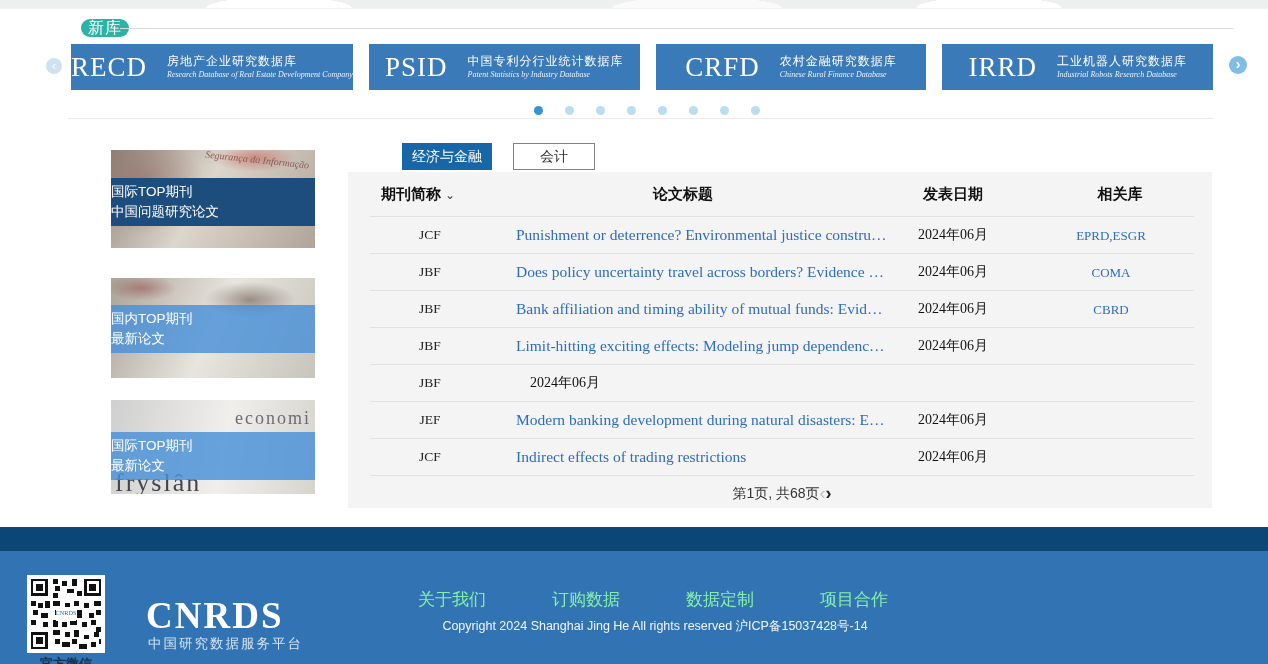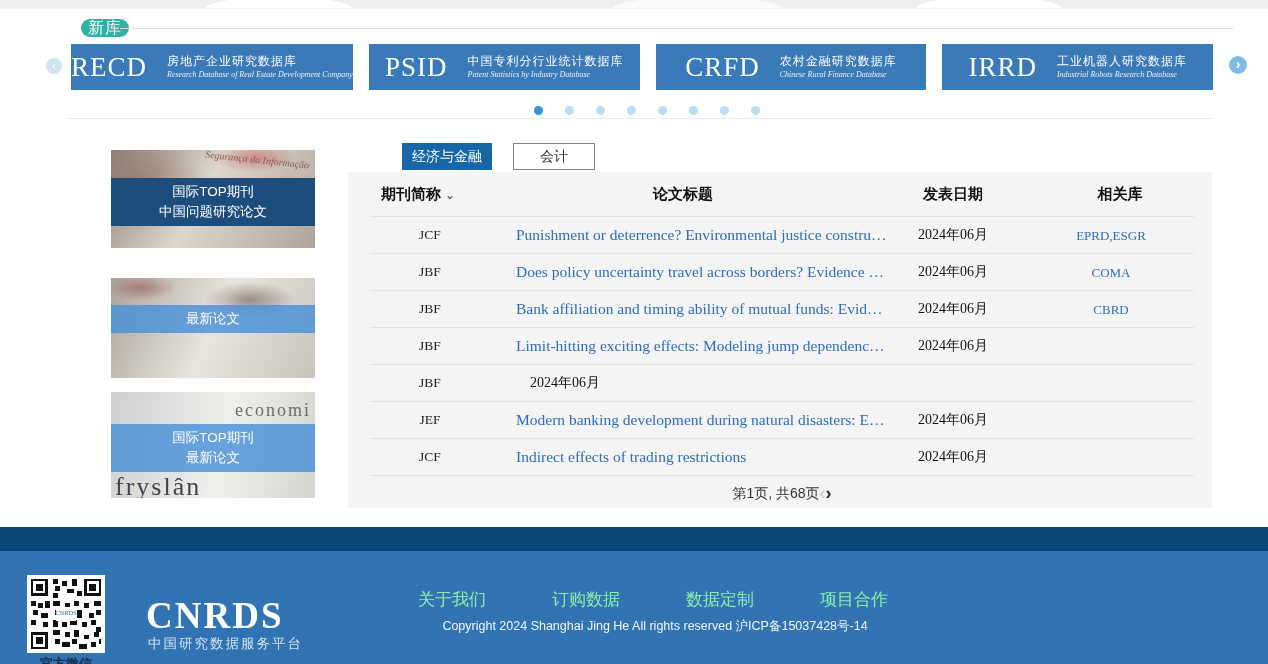--- a/index.html
+++ b/index.html
@@ -50,29 +50,29 @@
   
   .card { position:absolute; left:111px; width:204px; overflow:hidden; cursor:pointer; }
   .card-1 { top:150px; height:98px;
     background: radial-gradient(90px 70px at 15% 35%, rgba(139,94,84,.55), transparent 70%),
       radial-gradient(60px 20px at 70% 8%, rgba(190,60,50,.45), transparent 70%),
       linear-gradient(120deg,#8e8279,#ddd6cc 45%,#b0a49a); }
   .card-2 { top:278px; height:100px;
     background: radial-gradient(70px 28px at 68% 22%, rgba(80,60,50,.5), transparent 65%),
       radial-gradient(50px 18px at 15% 10%, rgba(140,40,40,.4), transparent 70%),
       linear-gradient(115deg,#a9a298,#e8e5de 50%,#c7c4bc); }
-  .card-3 { top:392px; height:106px;
+  .card-3 { top:400px; height:94px;
     background: linear-gradient(100deg,#cfcfcf,#f0efec 55%,#d6d4ce); }
   .photo-text { position:absolute; font-family:"Liberation Serif", serif; color:#5e5e68;
     pointer-events:none; }
   .pt-1 { right:6px; top:4px; font-size:10px; font-style:italic; color:#8a5a54;
     transform:rotate(6deg); }
   .pt-3a { right:4px; top:8px; font-size:18px; color:#6a6a74; letter-spacing:2px; }
   .pt-3b { left:4px; bottom:-4px; font-size:26px; color:#44444e; letter-spacing:2px; }
-  .band { position:absolute; left:0; width:100%; color:#ffffff; text-align:center;
+  .band { position:absolute; left:0; width:100%; color:#ffffff; text-align:left;
     font-size:13.5px; line-height:20px; padding:4px 0; }
   .band-navy { top:28px; background:#1d4d7d; }
   .band-blue { background:rgba(73,144,216,0.82); }
   .card-2 .band-blue { top:27px; }
   .card-3 .band-blue { top:32px; }
 
   
   .tab { position:absolute; top:143px; height:27px; font-size:14px; text-align:center;
     line-height:27px; cursor:pointer; }
   .tab-active { left:402px; width:90px; background:#1767a8; color:#ffffff; }
@@ -182,20 +182,21 @@
 
   <div class="card card-1">
     <span class="photo-text pt-1">Segurança da Informação</span>
     <div class="band band-navy">
       <div>国际TOP期刊</div>
       <div>中国问题研究论文</div>
     </div>
   </div>
   <div class="card card-2">
     <div class="band band-blue">
+      <div>国内TOP期刊</div>
       <div>最新论文</div>
     </div>
   </div>
   <div class="card card-3">
     <span class="photo-text pt-3a">economi</span>
     <span class="photo-text pt-3b">fryslân</span>
     <div class="band band-blue">
       <div>国际TOP期刊</div>
       <div>最新论文</div>
     </div>

